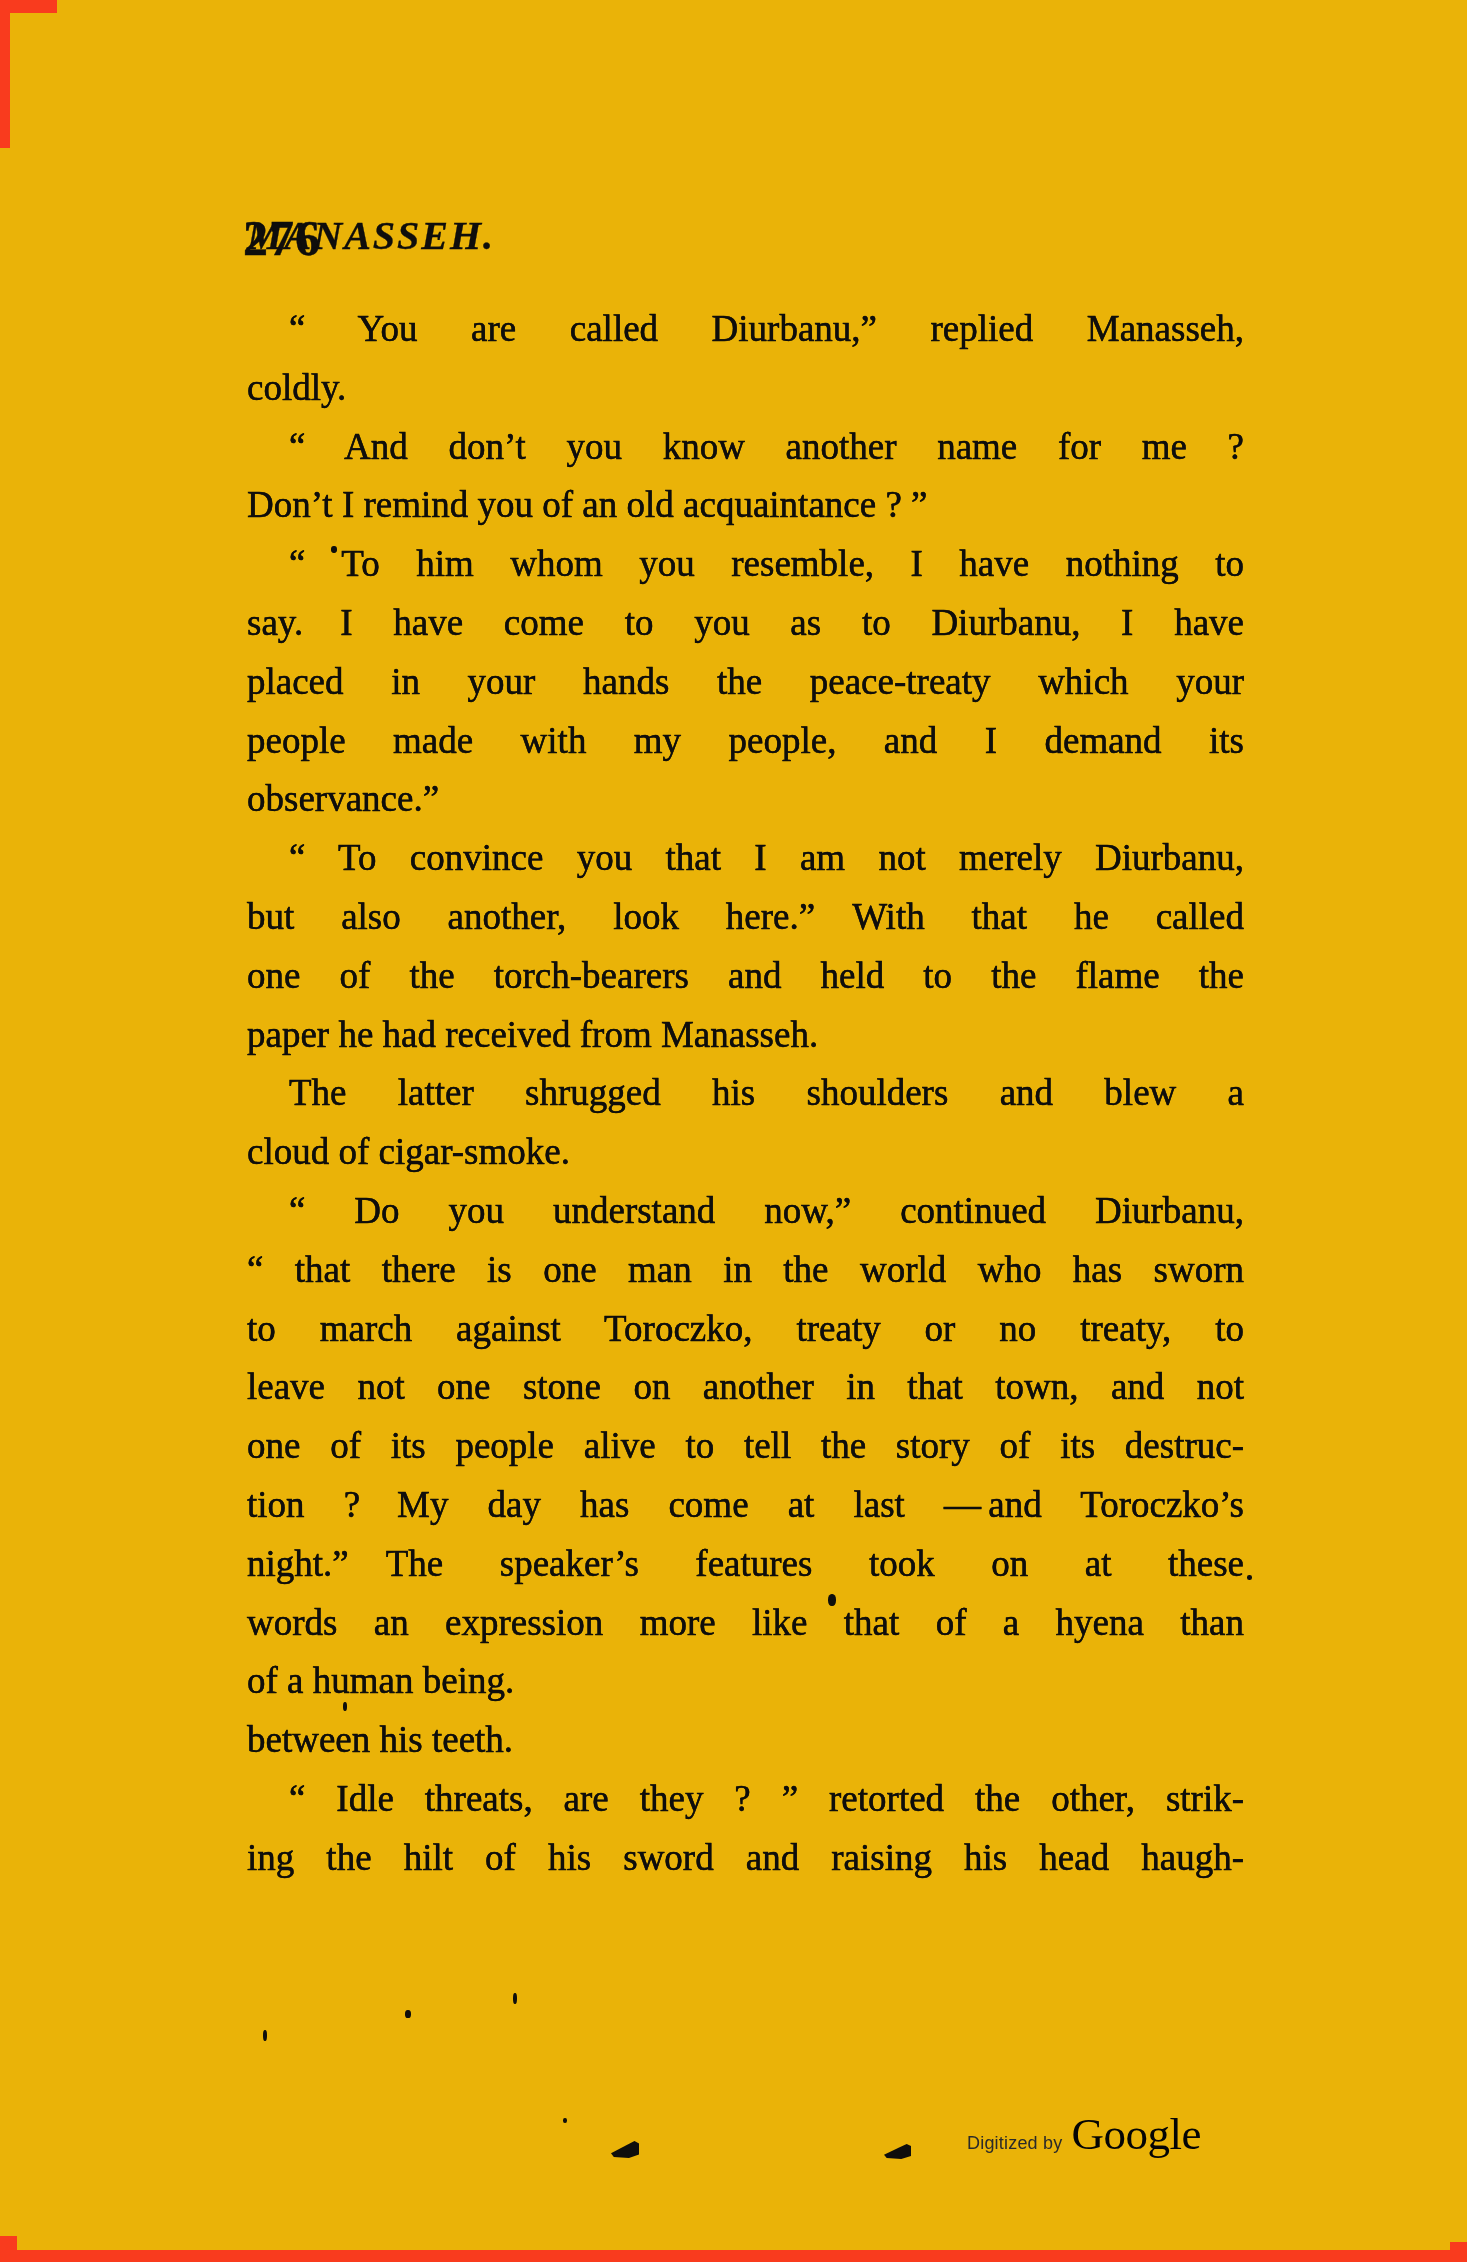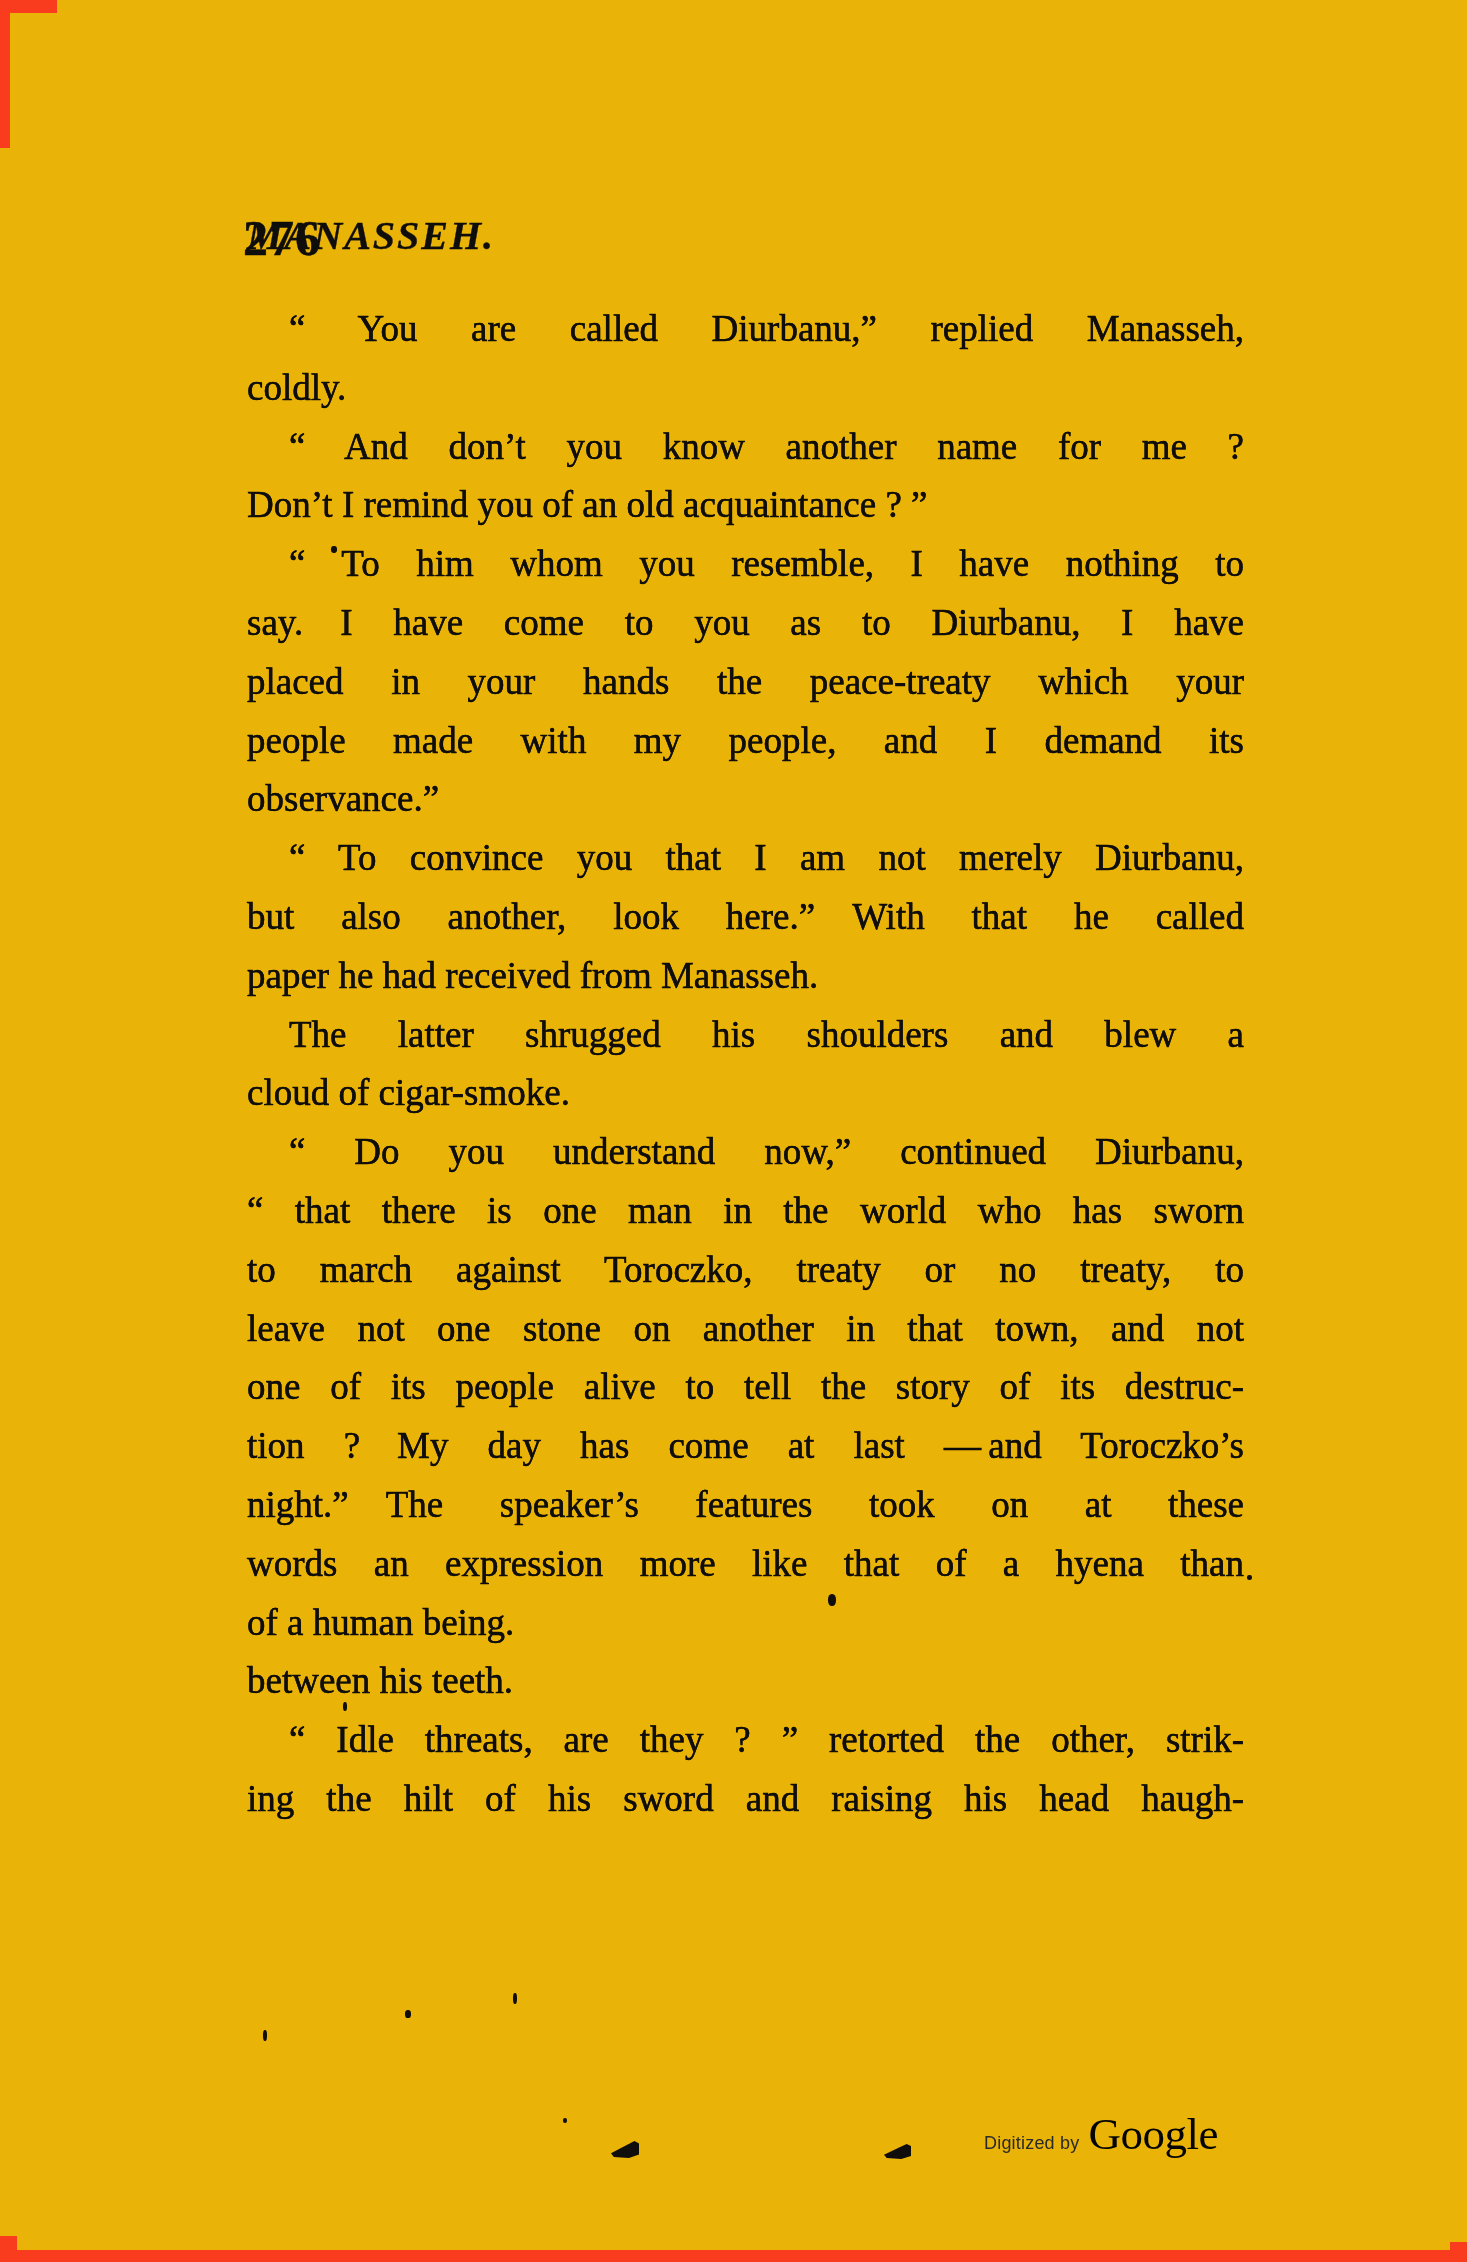--- a/index.html
+++ b/index.html
@@ -46,21 +46,21 @@
   
   .edge{position:absolute;}
   
   .credit{
     position:absolute;left:967px;top:2108px;
     display:flex;align-items:baseline;gap:9px;
     color:#161616;
   }
   .credit .dig{
     font-family:"Liberation Sans","DejaVu Sans",sans-serif;
-    font-size:18px;letter-spacing:0.2px;color:#2a2a2a;margin-left:17px;
+    font-size:18px;letter-spacing:0.2px;color:#2a2a2a;
   }
   .credit .goog{
     font-family:"Liberation Serif","DejaVu Serif",serif;
     font-size:45px;letter-spacing:-0.5px;color:#050505;
   }
 </style>
 </head>
 <body>
 
 <div class="page" style="background: #eab308;">
@@ -74,20 +74,21 @@
       <div class="line">coldly.</div>
       <div class="line j in">“ And don’t you know another name for me ?</div>
       <div class="line">Don’t I remind you of an old acquaintance ? ”</div>
       <div class="line j in">“ To him whom you resemble, I have nothing to</div>
       <div class="line j">say. I have come to you as to Diurbanu, I have</div>
       <div class="line j">placed in your hands the peace-treaty which your</div>
       <div class="line j">people made with my people, and I demand its</div>
       <div class="line">observance.”</div>
       <div class="line j in">“ To convince you that I am not merely Diurbanu,</div>
       <div class="line j">but also another, look here.” With that he called</div>
+      <div class="line j">one of the torch-bearers and held to the flame the</div>
       <div class="line">paper he had received from Manasseh.</div>
       <div class="line j in">The latter shrugged his shoulders and blew a</div>
       <div class="line">cloud of cigar-smoke.</div>
       <div class="line j in">“ Do you understand now,” continued Diurbanu,</div>
       <div class="line j">“ that there is one man in the world who has sworn</div>
       <div class="line j">to march against Toroczko, treaty or no treaty, to</div>
       <div class="line j">leave not one stone on another in that town, and not</div>
       <div class="line j">one of its people alive to tell the story of its destruc-</div>
       <div class="line j">tion ? My day has come at last — and Toroczko’s</div>
       <div class="line j">night.” The speaker’s features took on at these</div>

